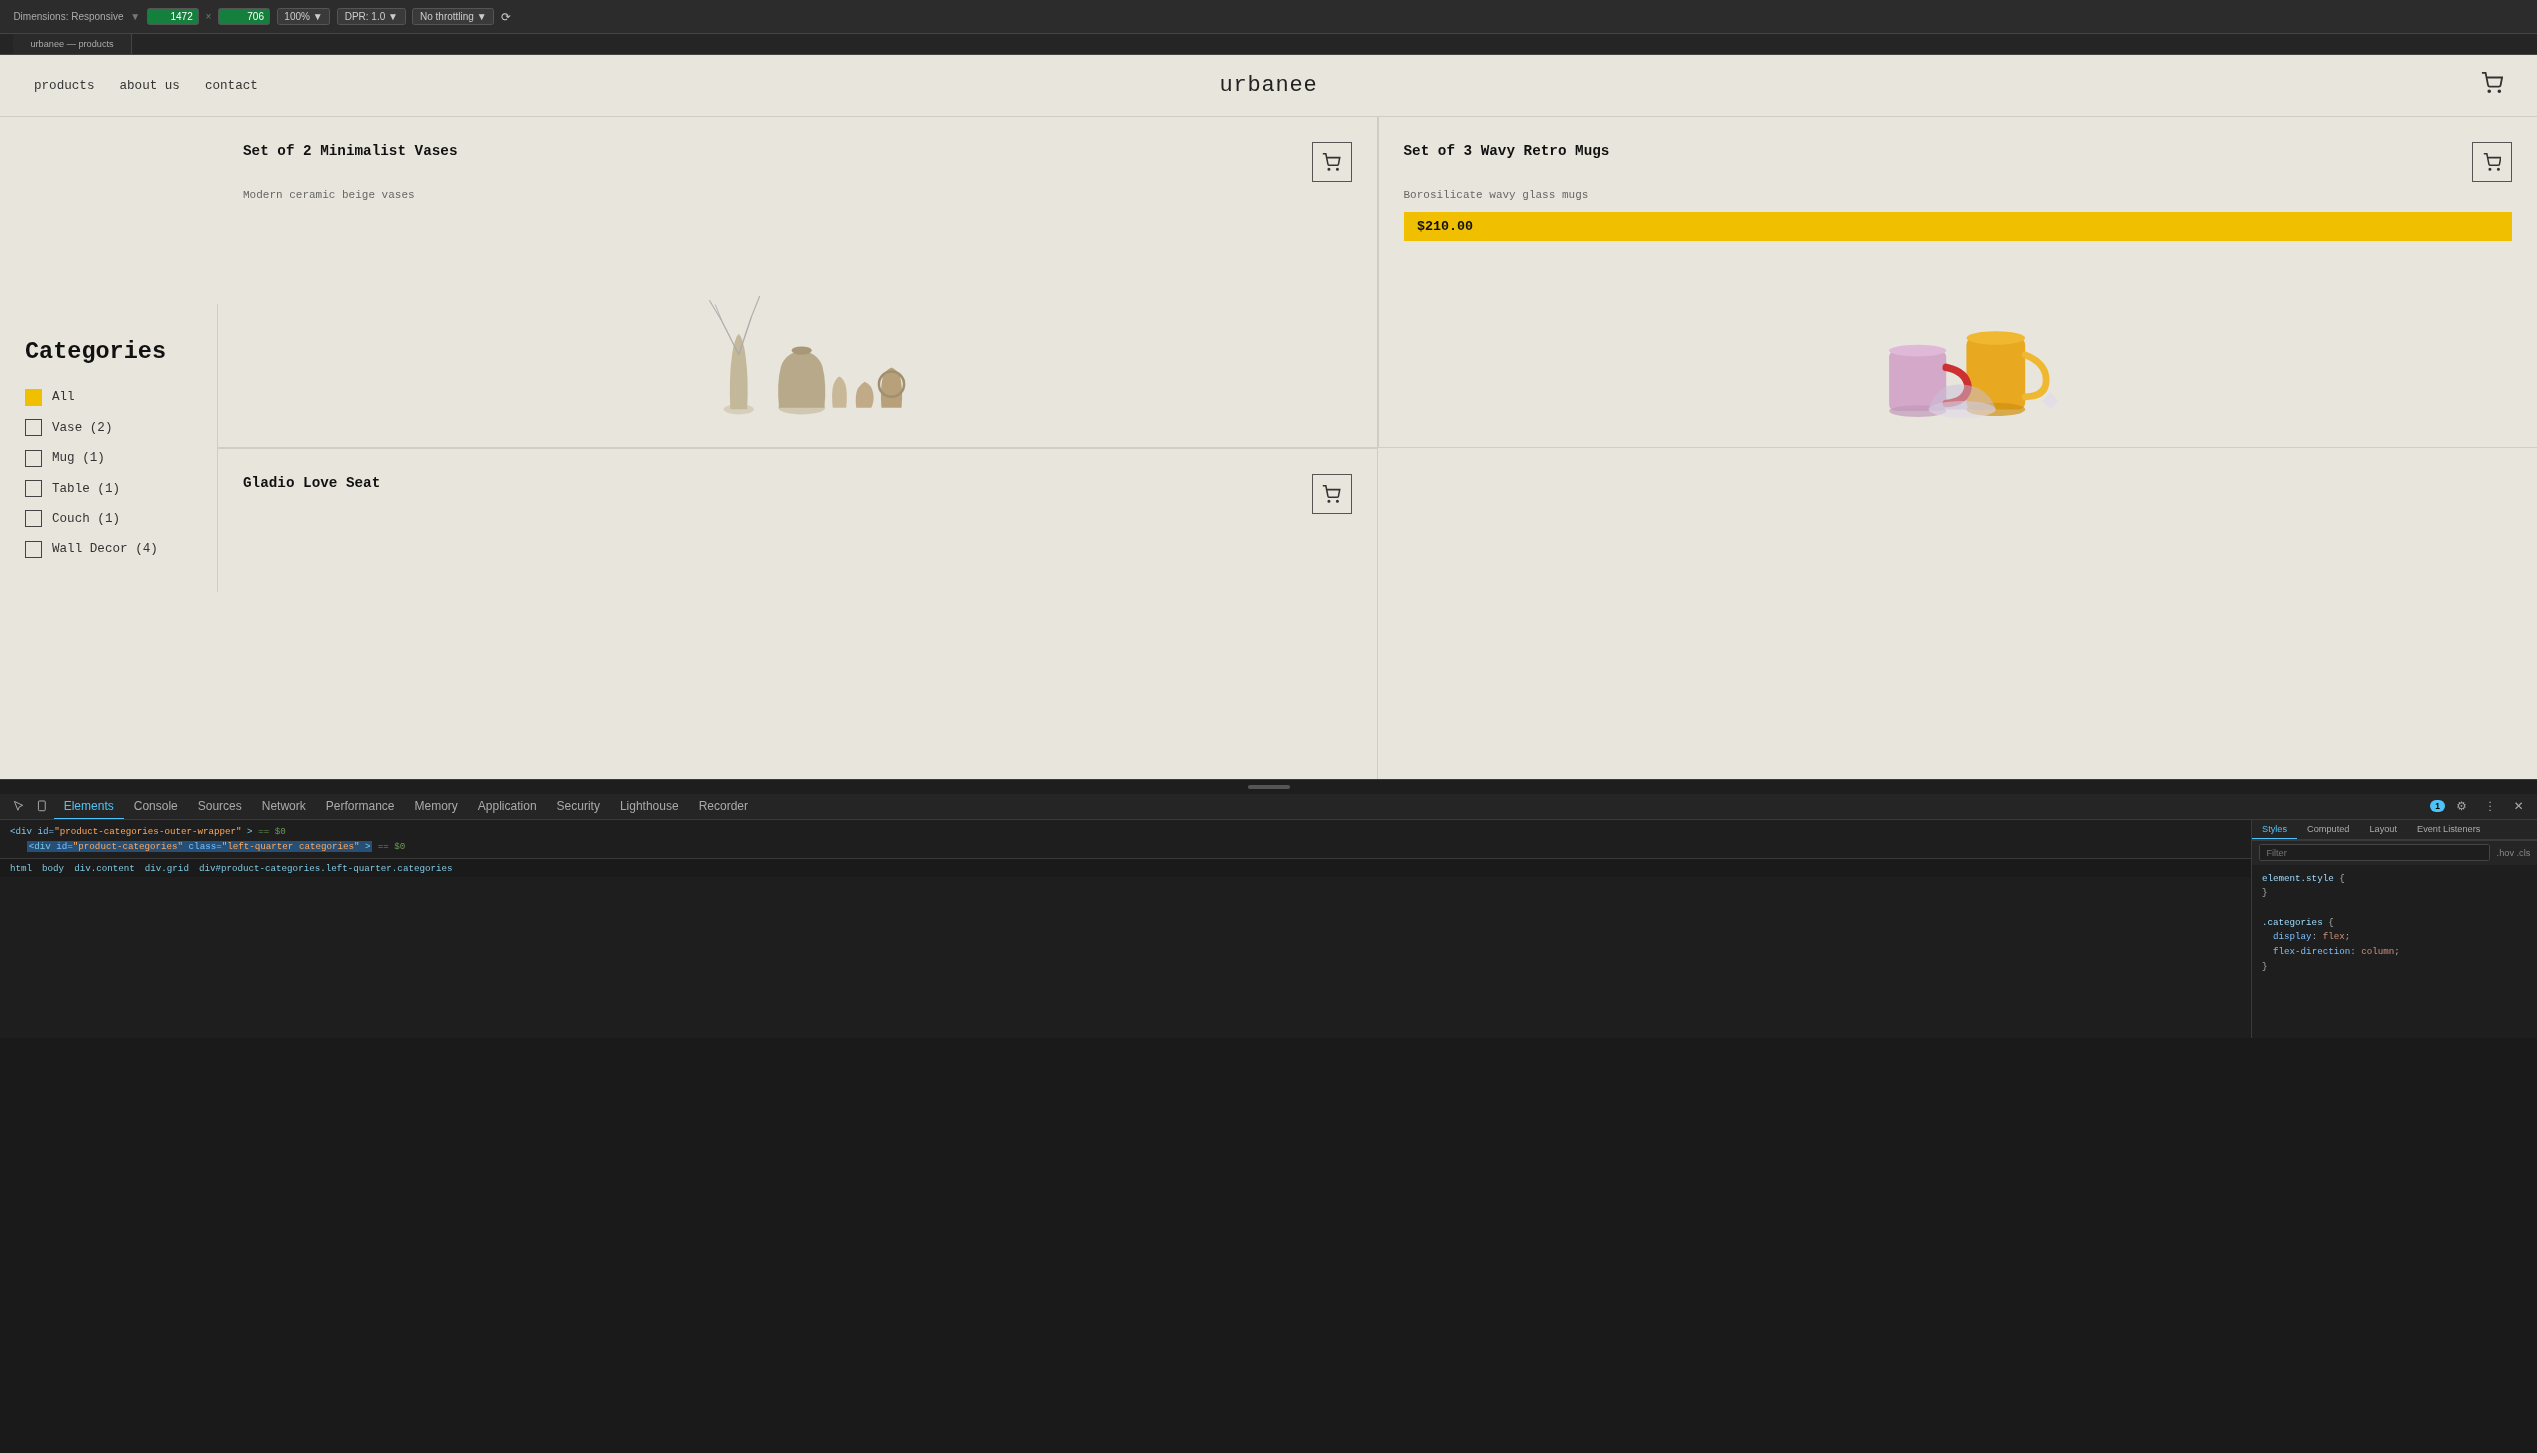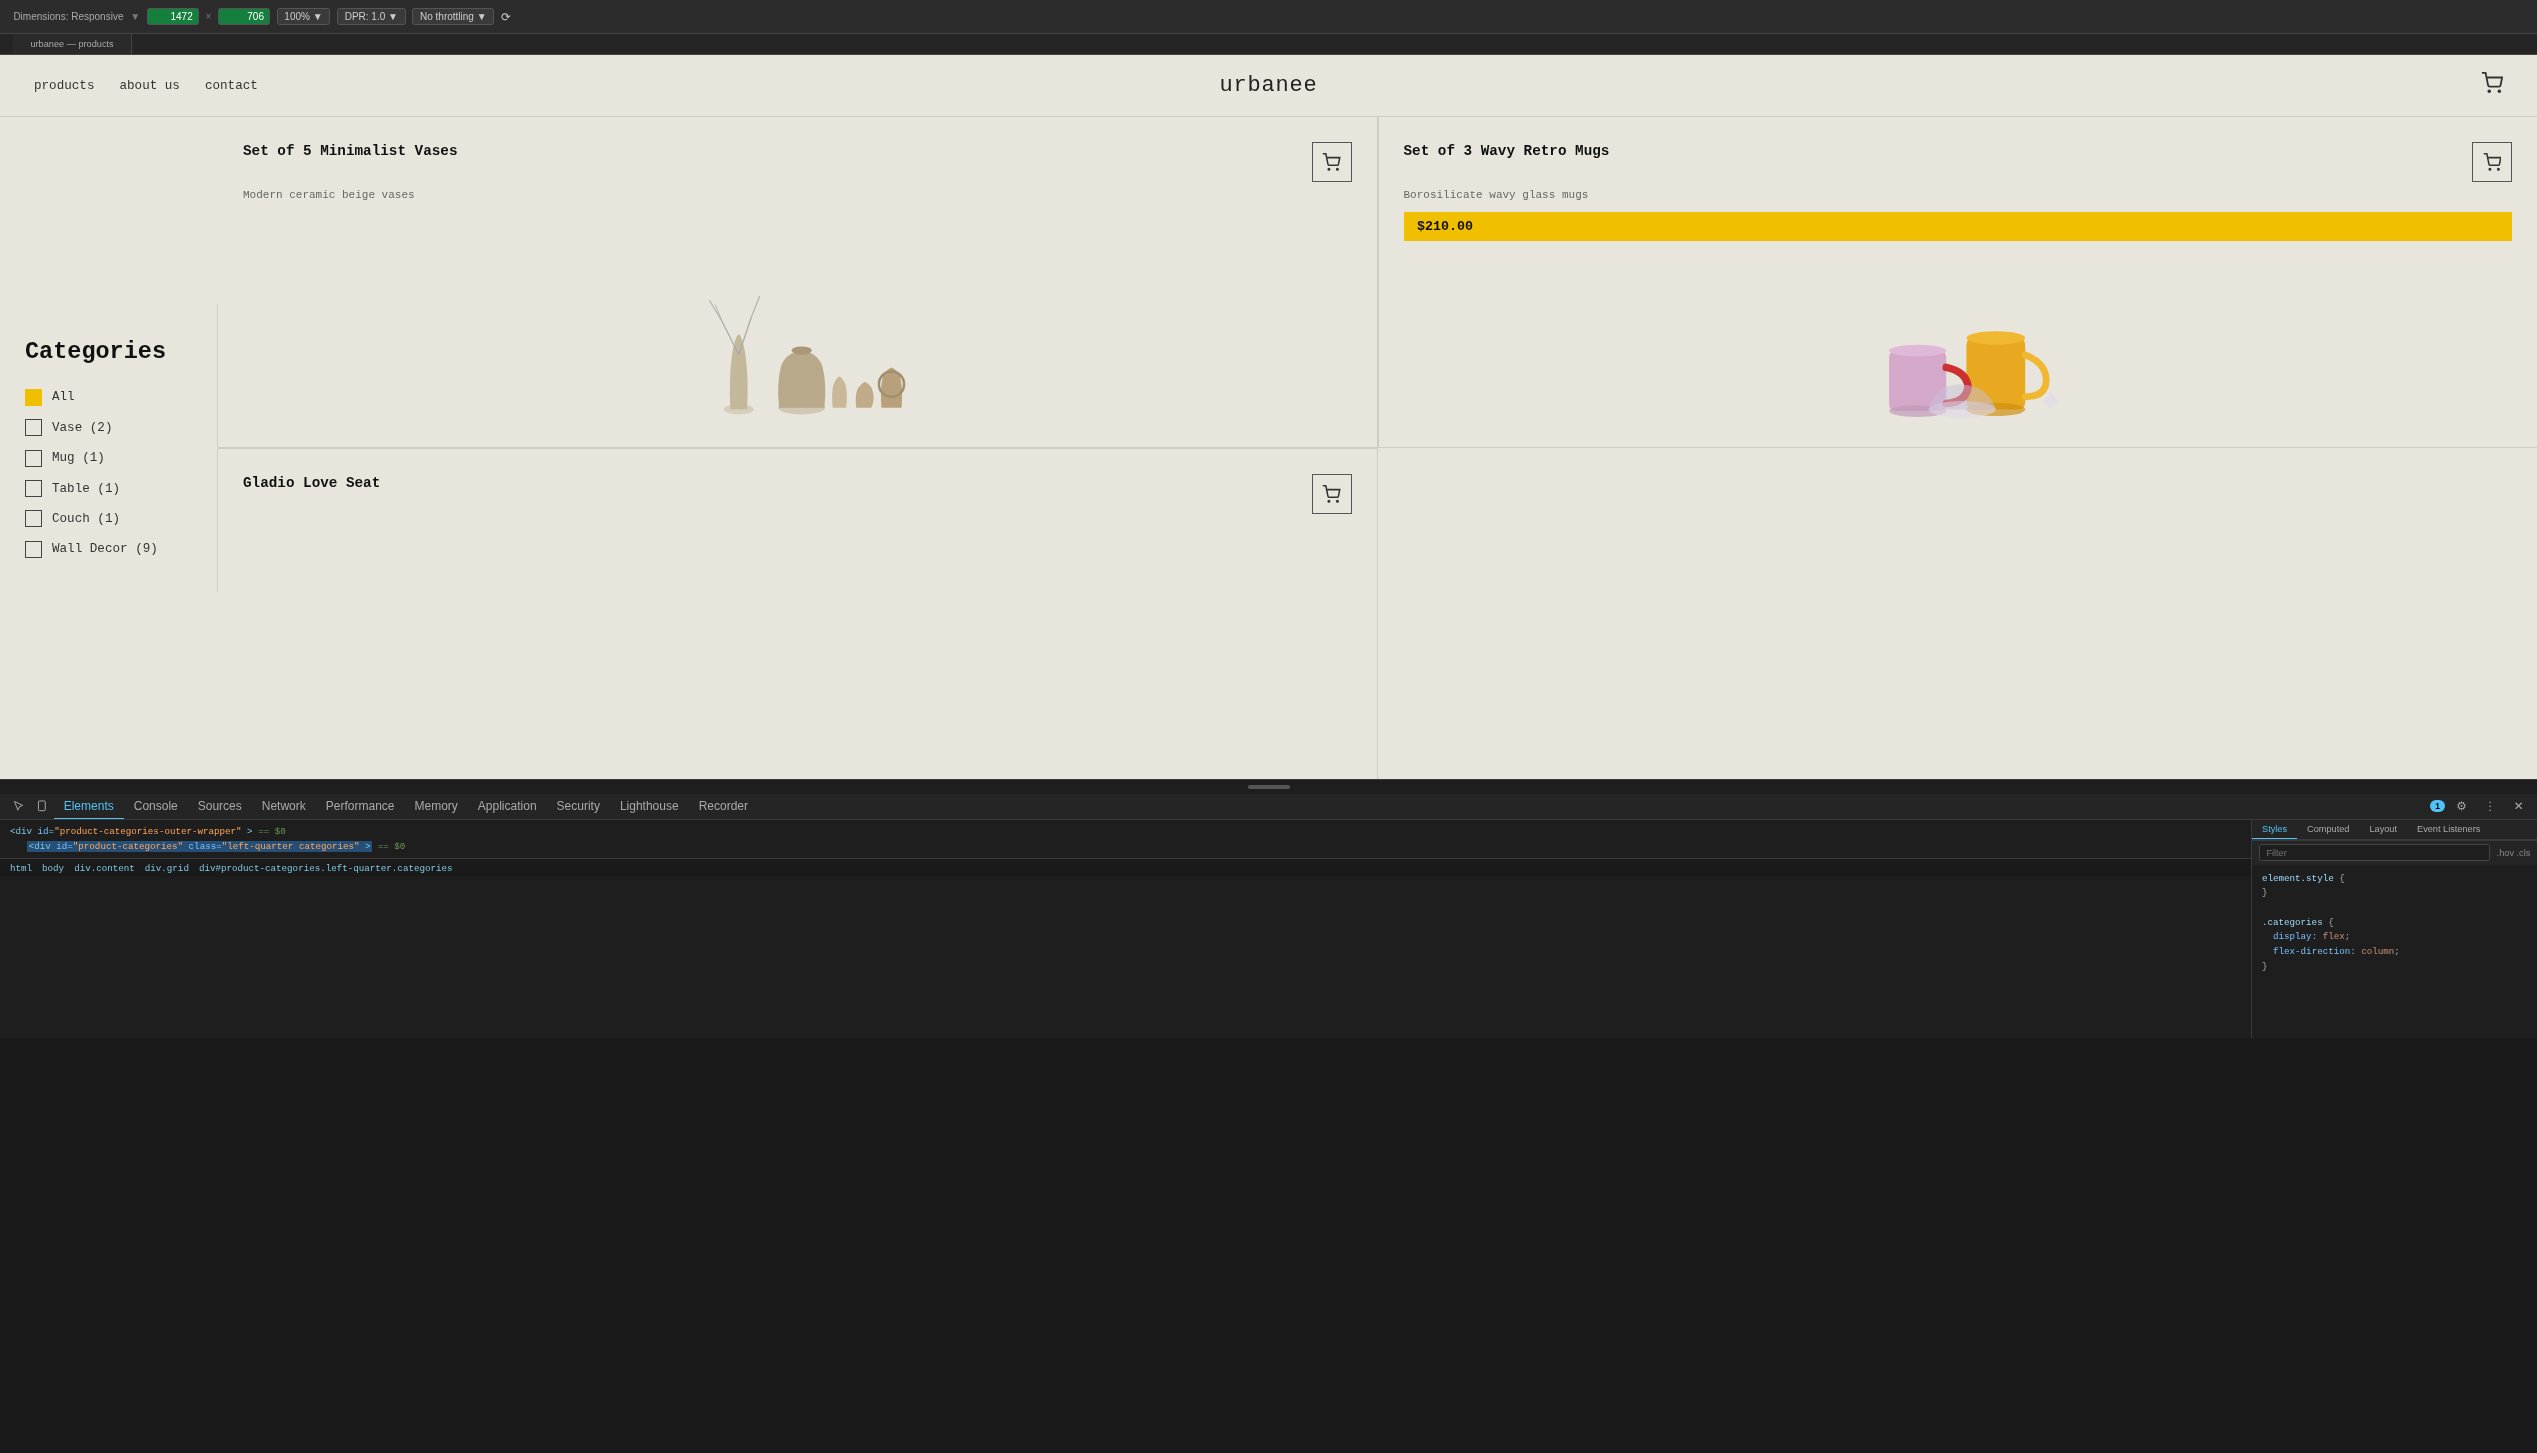--- a/index.html
+++ b/index.html
@@ -458,31 +458,31 @@
         <div class="category-item">
           <div class="checkbox"></div>
           <span class="category-label">Table (1)</span>
         </div>
         <div class="category-item">
           <div class="checkbox"></div>
           <span class="category-label">Couch (1)</span>
         </div>
         <div class="category-item">
           <div class="checkbox"></div>
-          <span class="category-label">Wall Decor (9)</span>
+          <span class="category-label">Wall Decor (4)</span>
         </div>
 
       </div>
     </aside>
 
     <div class="products-grid">
 
       <div class="product-card">
         <div class="product-header">
-          <h3 class="product-name">Set of 5 Minimalist Vases</h3>
+          <h3 class="product-name">Set of 2 Minimalist Vases</h3>
           <button class="add-cart-btn">
             <svg width="18.5" height="18.5" viewBox="0 0 24 24" fill="none" stroke="#333" stroke-width="2">
               <circle cx="9" cy="21" r="1"></circle>
                 <circle cx="20" cy="21" r="1"></circle>
               <path d="M1 1h4l2.68 13.39a2 2 0 0 0 2 1.61h9.72a2 2 0 0 0 2-1.61L23 6H6"></path>
             </svg>
           </button>
         </div>
         <p class="product-desc">Modern ceramic beige vases</p>
         <div class="product-image-area">

